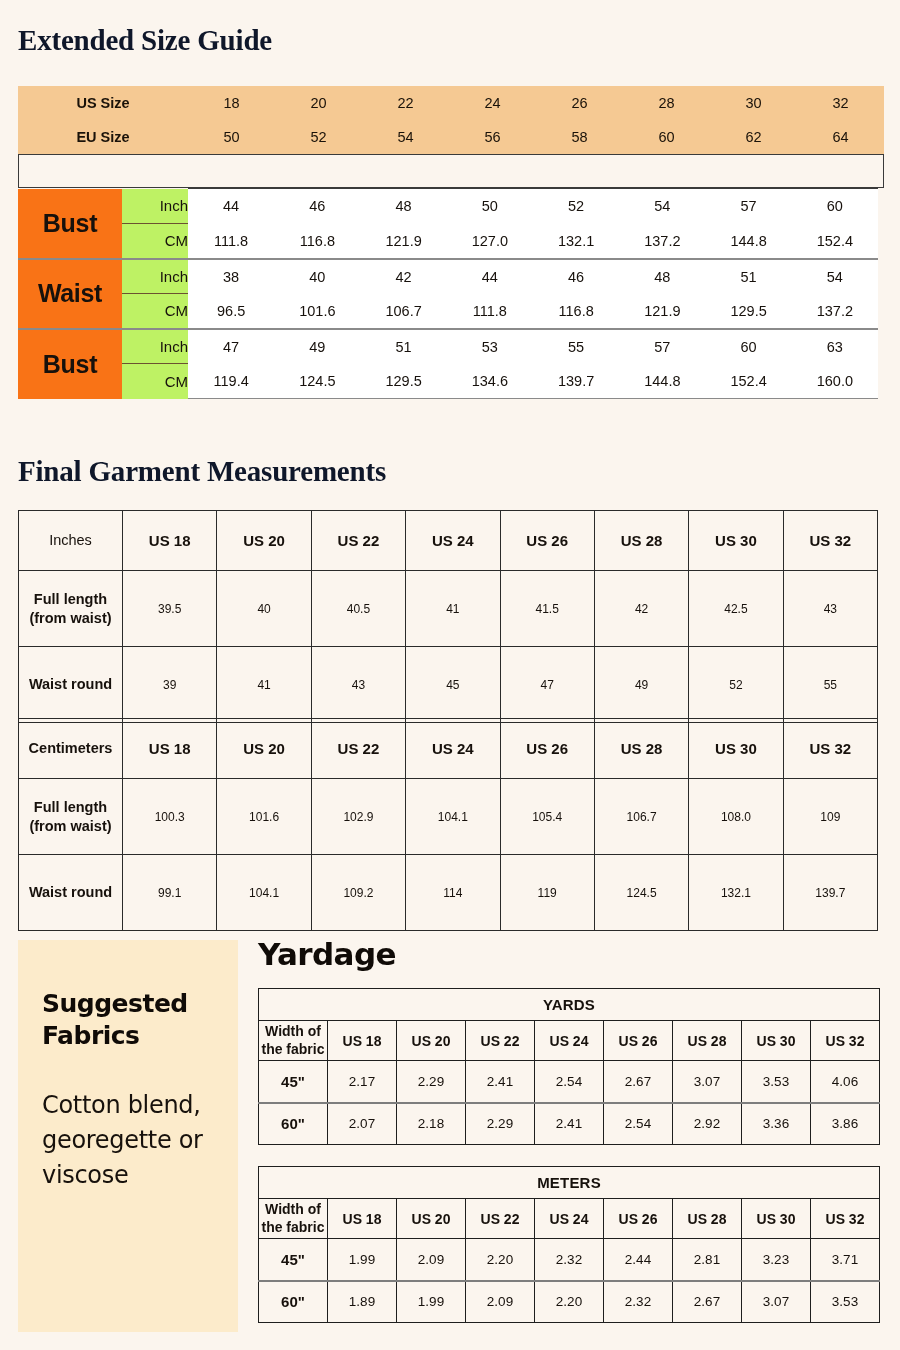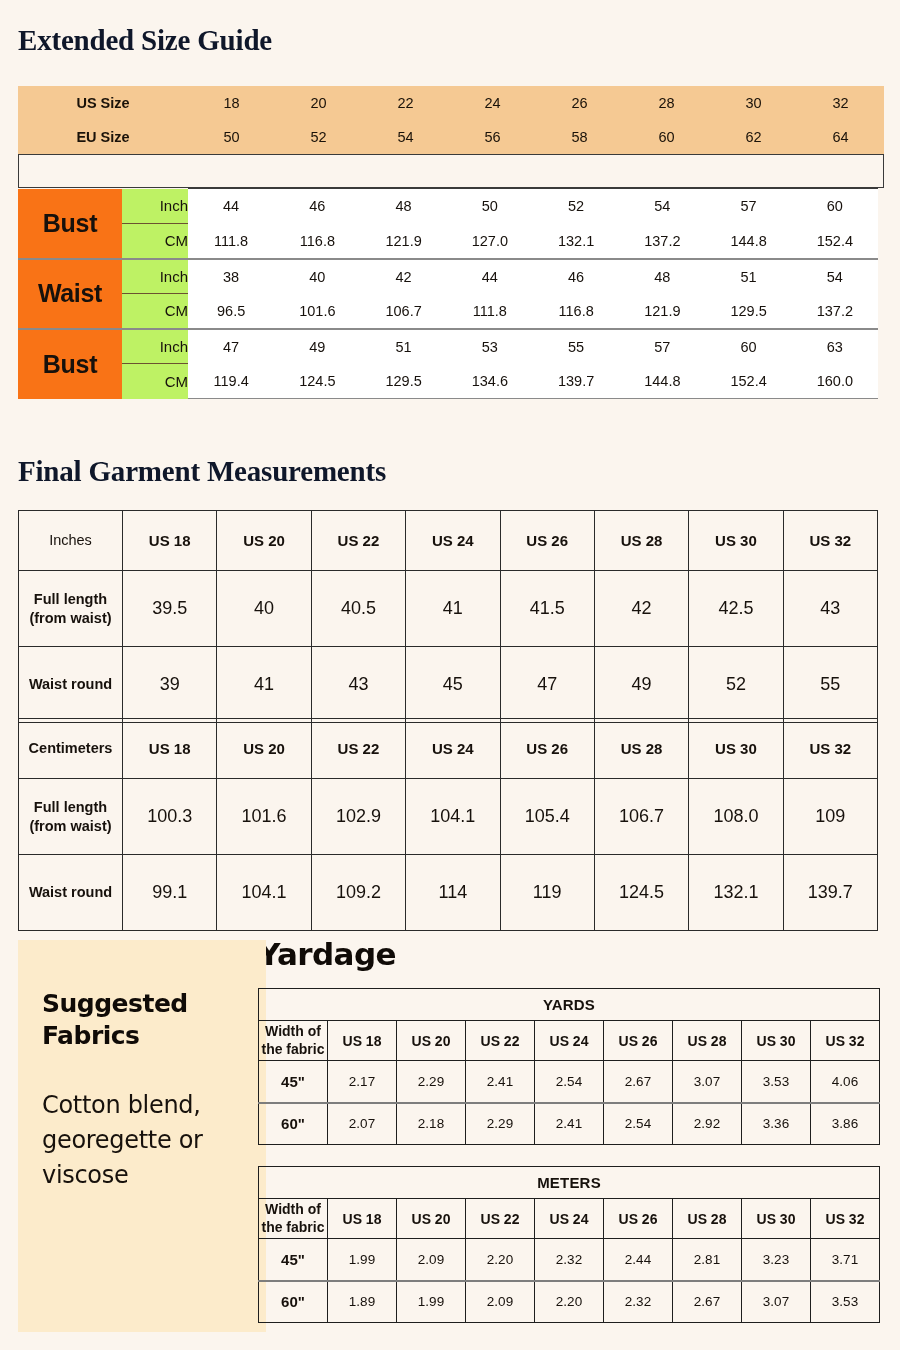--- a/index.html
+++ b/index.html
@@ -87,39 +87,39 @@
   #body-measure-table tr.first-row > td.val { border-top: 1.5px solid #3a3a3a; }
   #body-measure-table tr.last-row > td.val { border-bottom: 1.5px solid #8a8a8a; }
 
   
   .garment-table { width: 860px; position: absolute; left: 18px; }
   #garment-inches-table { top: 510px; }
   #garment-cm-table     { top: 718px; padding-left: 45px; }
 
   .garment-table td {
     border: 1.4px solid #2a2a2a;
-    font-size: 18px;
+    font-size: 12px;
   }
   .garment-table tr.head td { height: 60px; }
   .garment-table tr.body td { height: 76px; }
   .garment-table td.rowlbl {
     width: 104px;
     font-weight: bold;
     font-size: 14.5px;
     line-height: 1.25;
   }
   .garment-table td.rowlbl.plain { font-weight: normal; }
   .garment-table td.colhead { font-weight: bold; font-size: 15px; }
 
   
   #suggested-fabrics-panel {
     position: absolute;
     left: 18px;
     top: 940px;
-    width: 248px;
+    width: 220px;
     height: 392px;
     background: #FCEBCB;
     padding: 48px 0 0 24px;
   }
   #suggested-fabrics-title {
     font-family: "DejaVu Sans", sans-serif;
     font-weight: bold;
     font-size: 25px;
     line-height: 1.28;
     letter-spacing: -0.5px;

